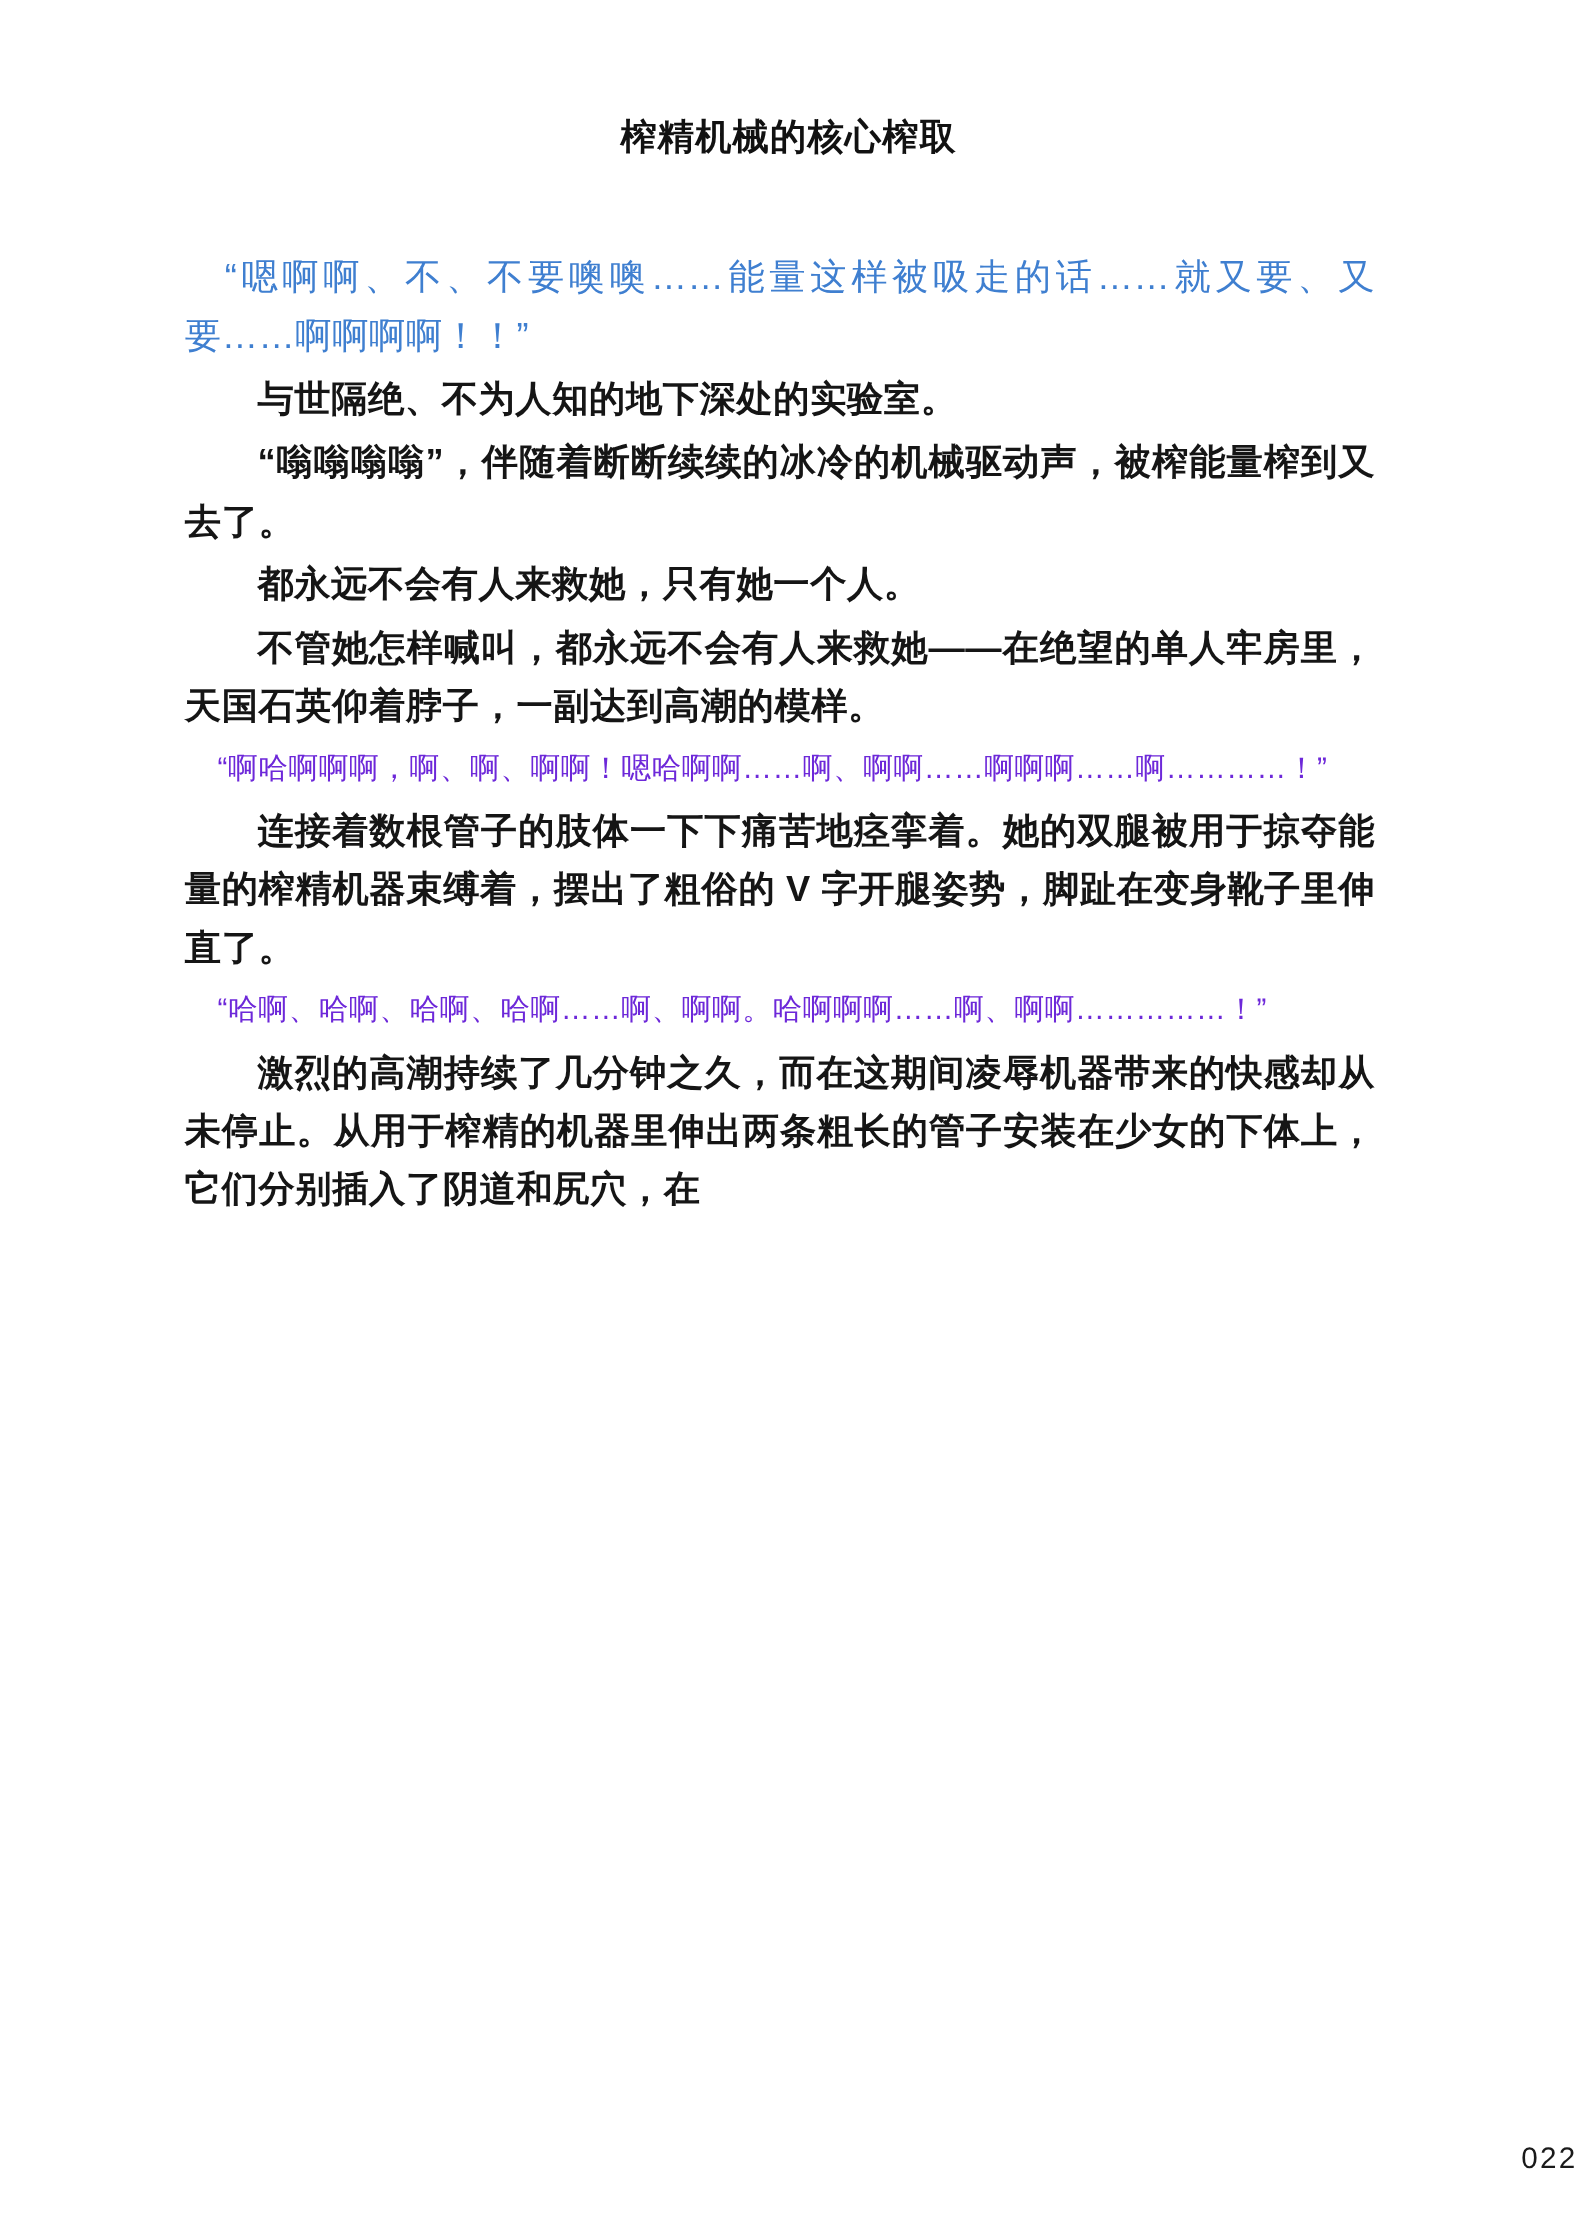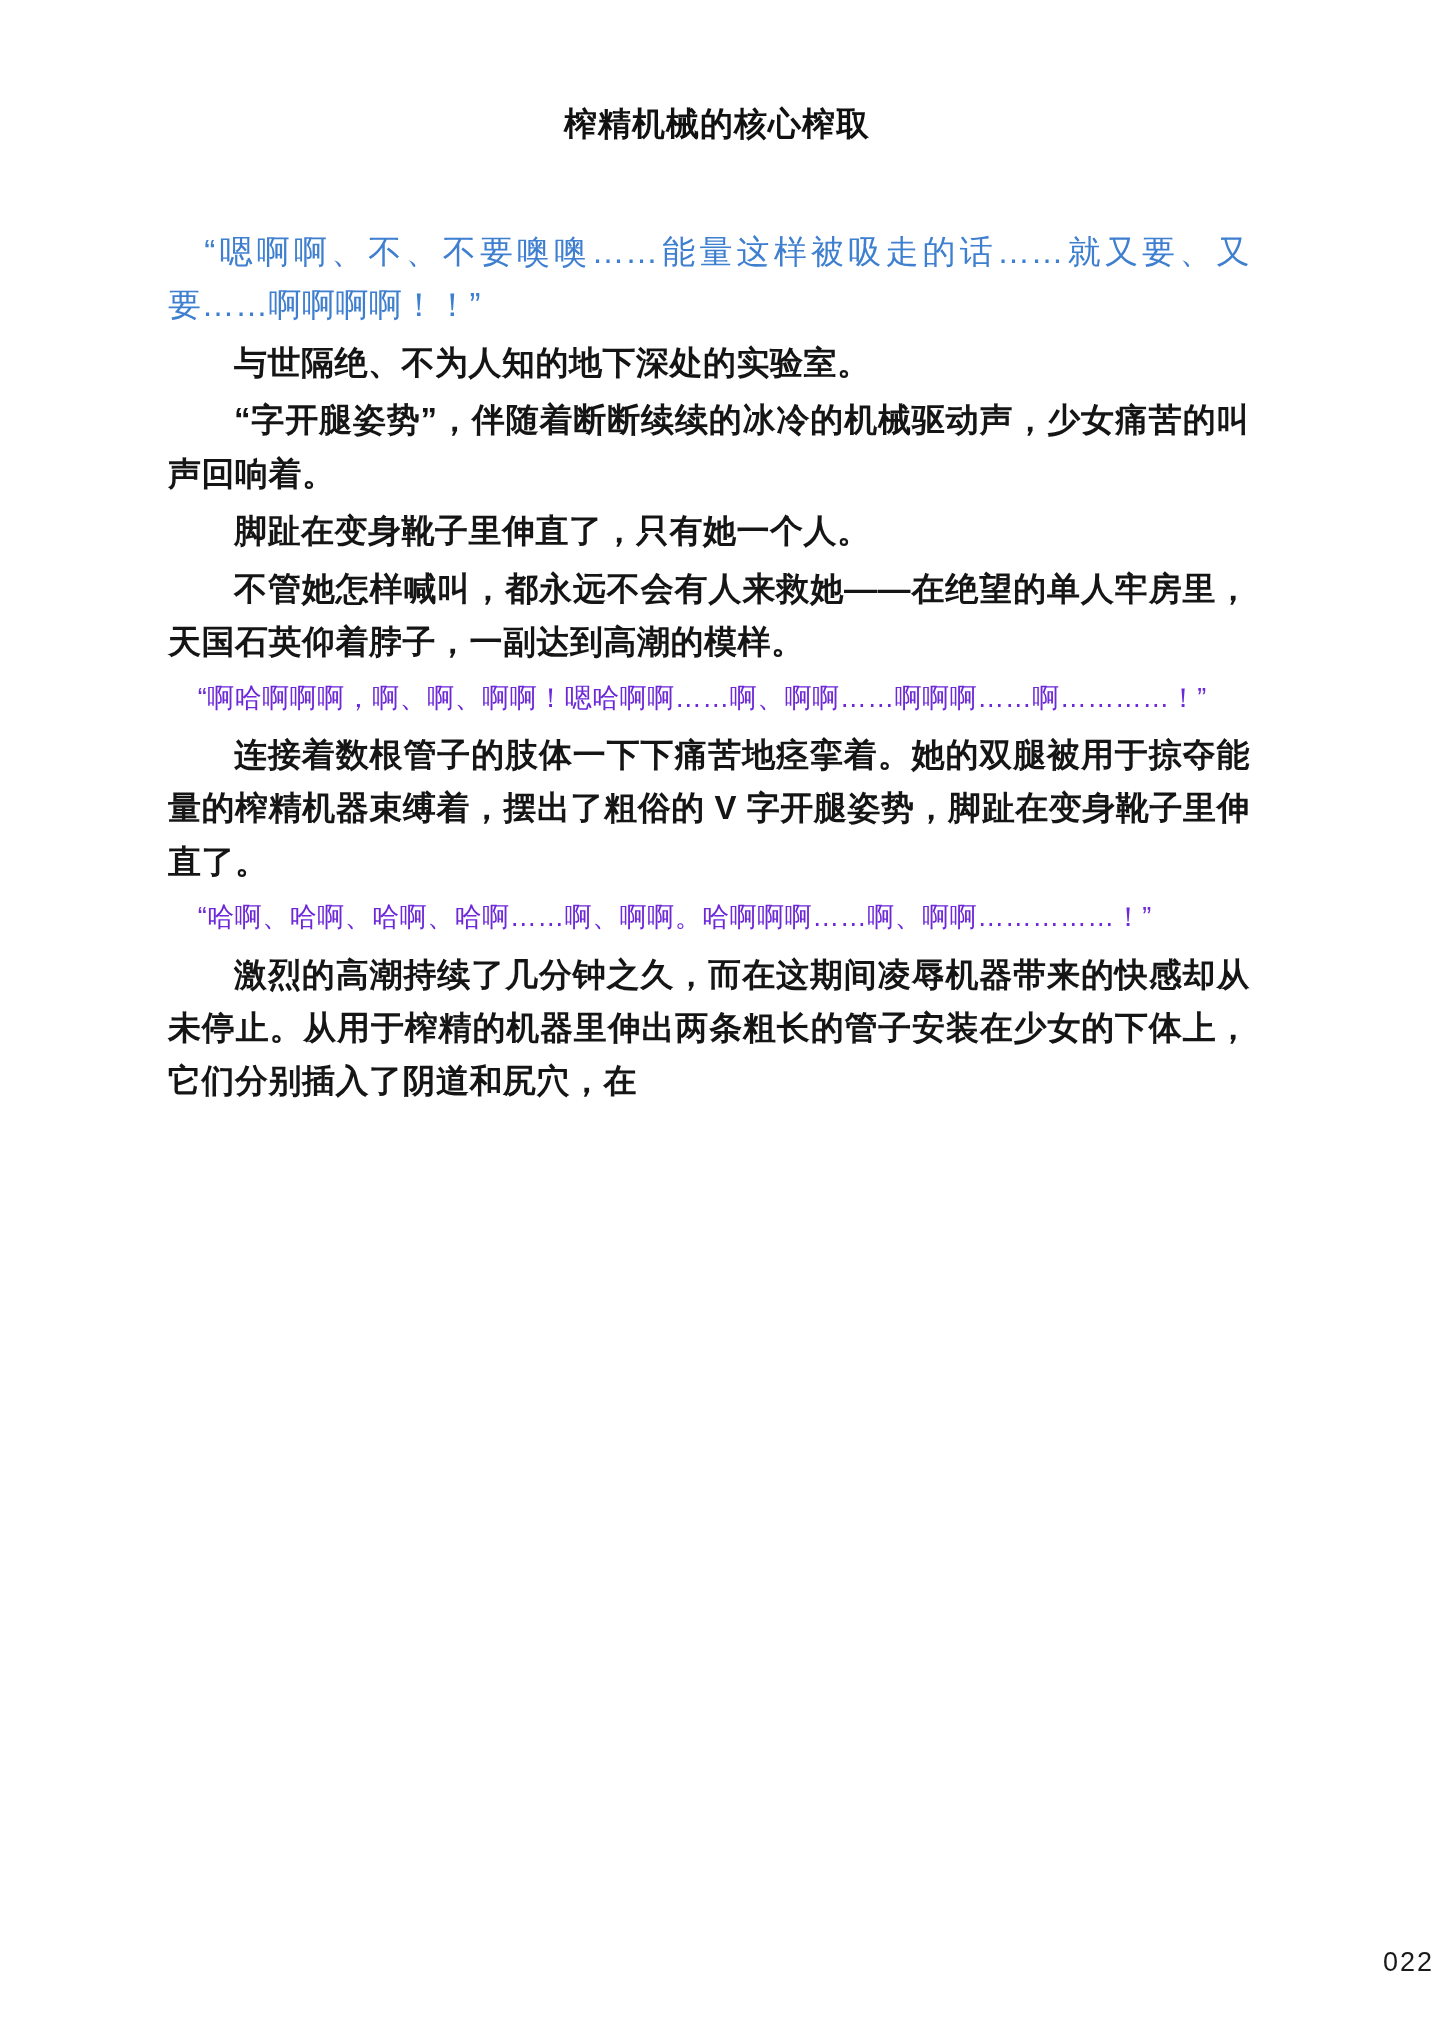--- a/index.html
+++ b/index.html
@@ -75,22 +75,22 @@
 </head>
 <body>
 
 <div class="page">
 
   <h1 class="title">榨精机械的核心榨取</h1>
 
   <div class="body-text">
     <p class="dialogue">“嗯啊啊、不、不要噢噢……能量这样被吸走的话……就又要、又要……啊啊啊啊！！”</p>
     <p class="narration">与世隔绝、不为人知的地下深处的实验室。</p>
-    <p class="narration">“字开腿姿势”，伴随着断断续续的冰冷的机械驱动声，少女痛苦的叫声回响着。</p>
-    <p class="narration">脚趾在变身靴子里伸直了，只有她一个人。</p>
+    <p class="narration">“嗡嗡嗡嗡”，伴随着断断续续的冰冷的机械驱动声，被榨能量榨到又去了。</p>
+    <p class="narration">都永远不会有人来救她，只有她一个人。</p>
     <p class="narration">不管她怎样喊叫，都永远不会有人来救她——在绝望的单人牢房里，天国石英仰着脖子，一副达到高潮的模样。</p>
     <p class="dialogue small">“啊哈啊啊啊，啊、啊、啊啊！嗯哈啊啊……啊、啊啊……啊啊啊……啊…………！”</p>
     <p class="narration">连接着数根管子的肢体一下下痛苦地痉挛着。她的双腿被用于掠夺能量的榨精机器束缚着，摆出了粗俗的 V 字开腿姿势，脚趾在变身靴子里伸直了。</p>
     <p class="dialogue small">“哈啊、哈啊、哈啊、哈啊……啊、啊啊。哈啊啊啊……啊、啊啊……………！”</p>
     <p class="narration">激烈的高潮持续了几分钟之久，而在这期间凌辱机器带来的快感却从未停止。从用于榨精的机器里伸出两条粗长的管子安装在少女的下体上，它们分别插入了阴道和尻穴，在</p>
   </div>
 
   <div class="page-number">022</div>
 </div>
 

